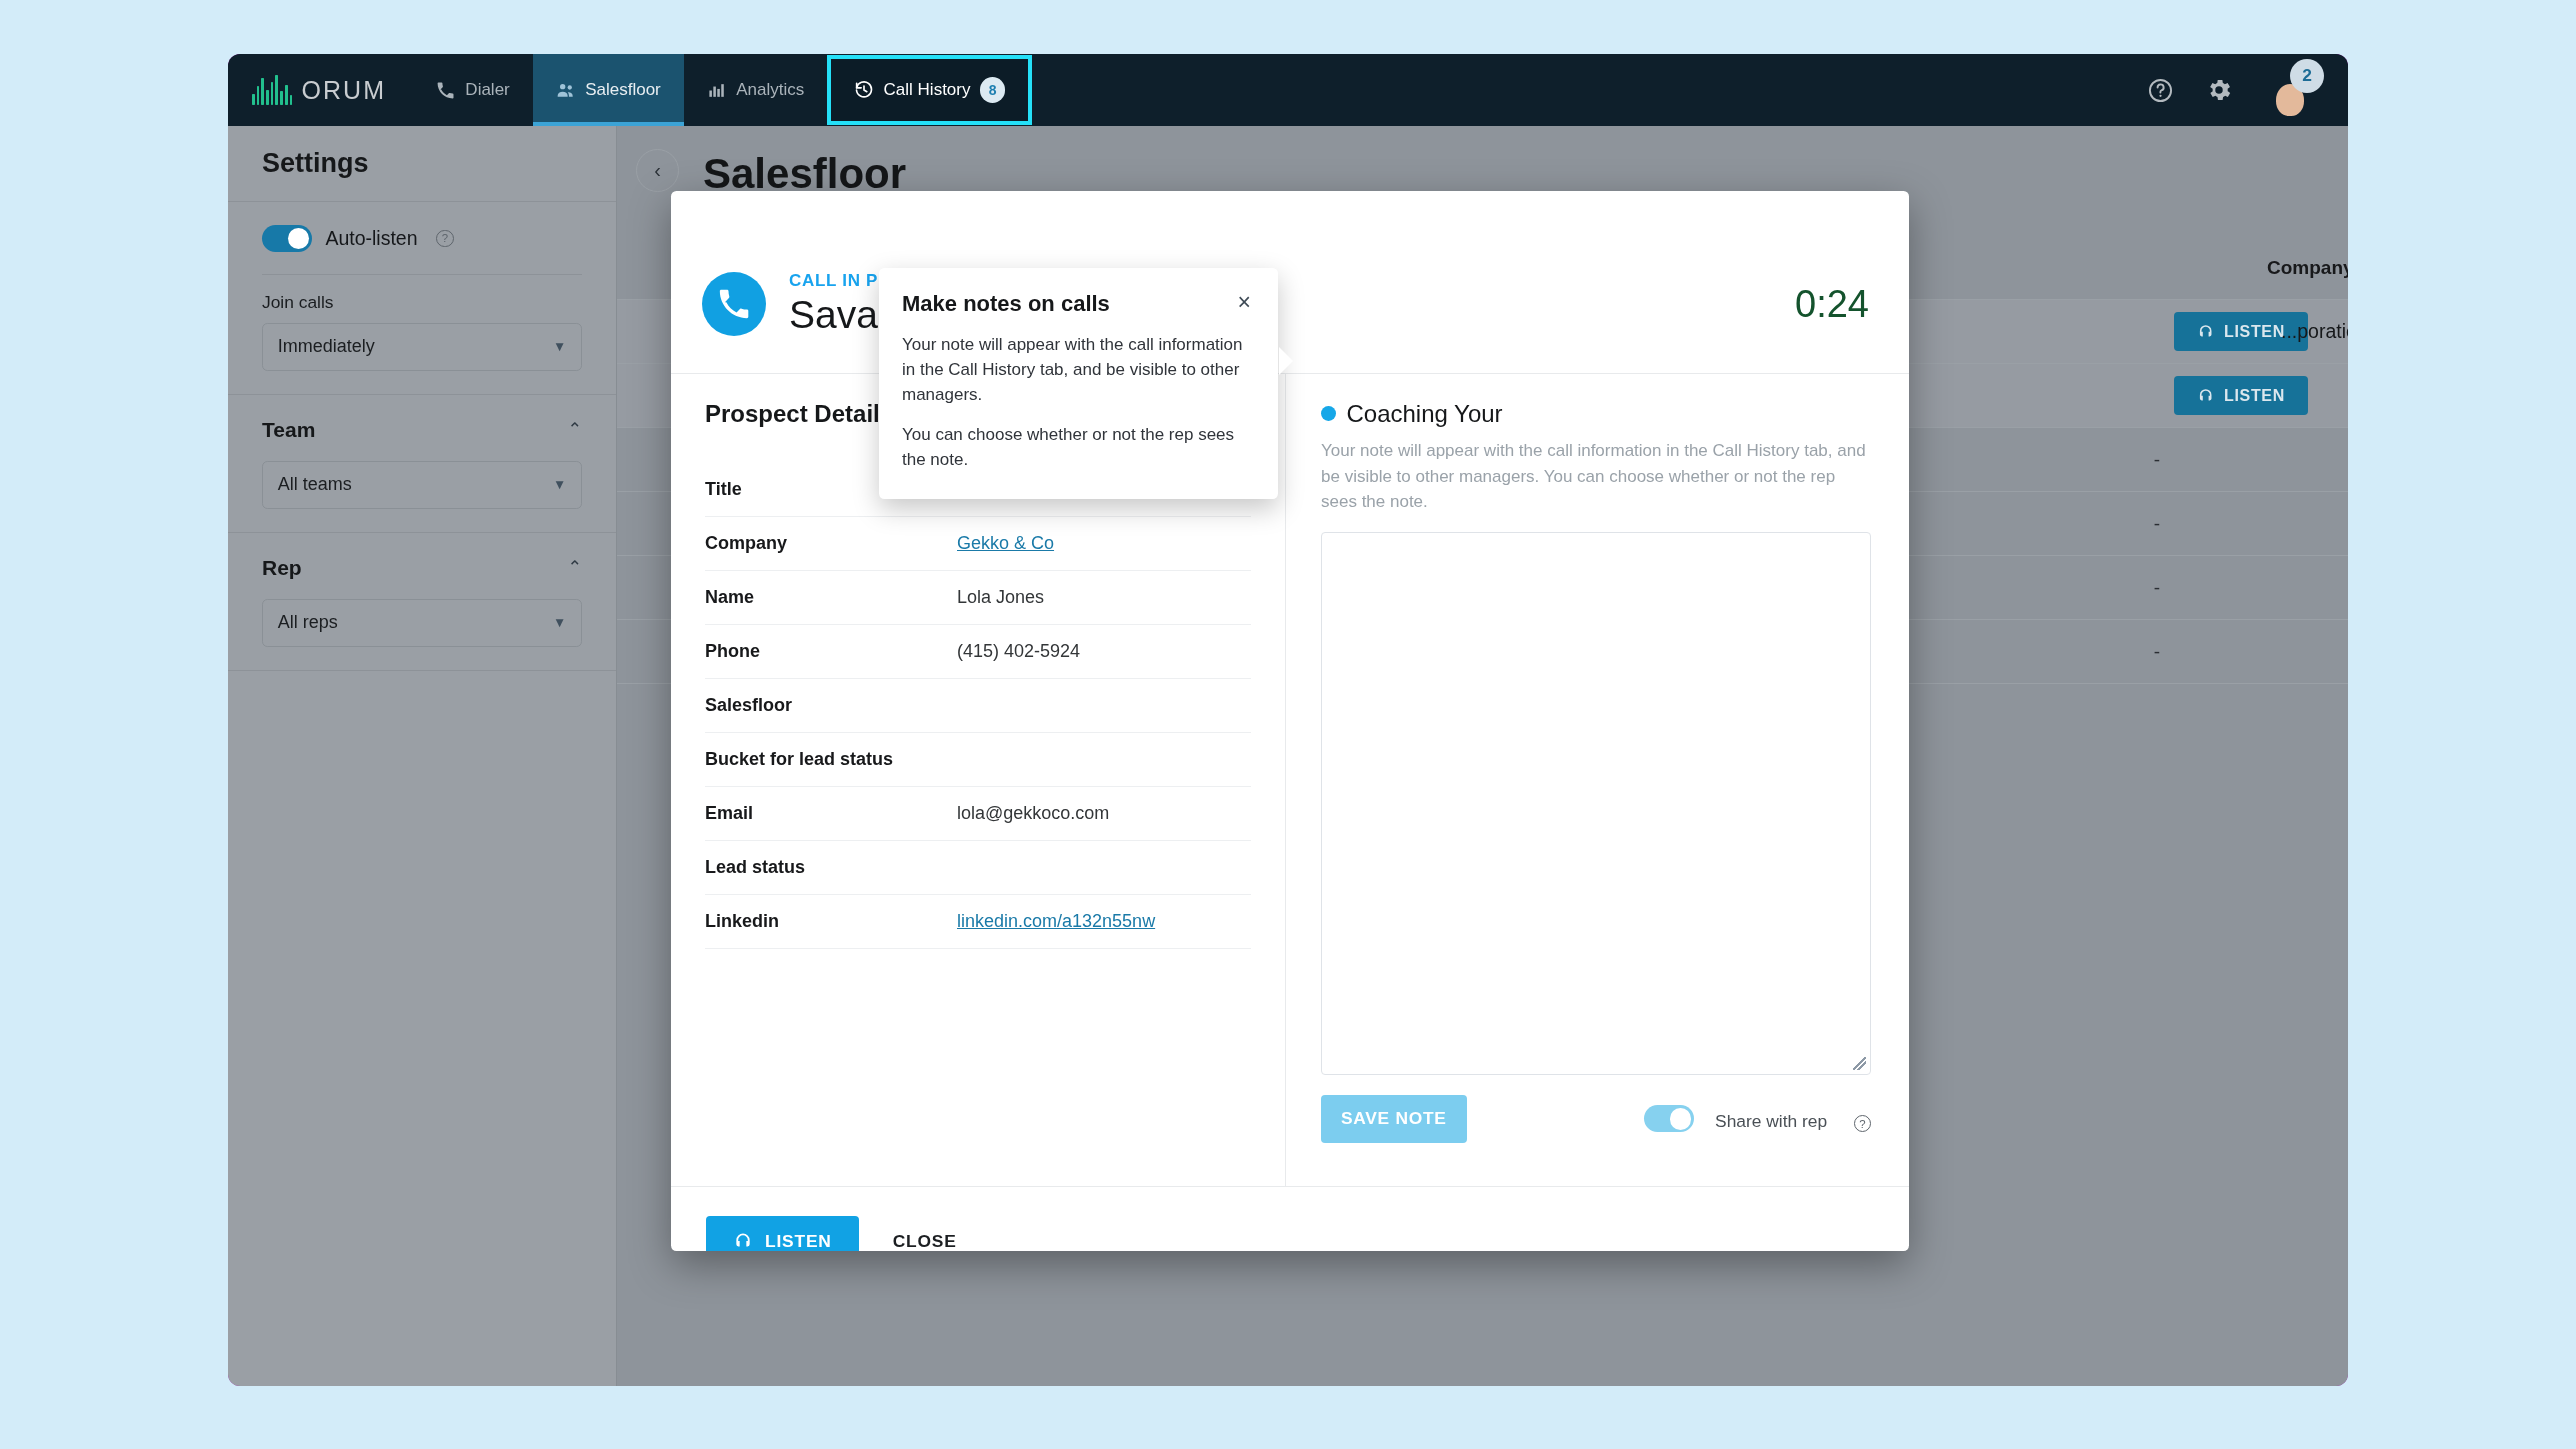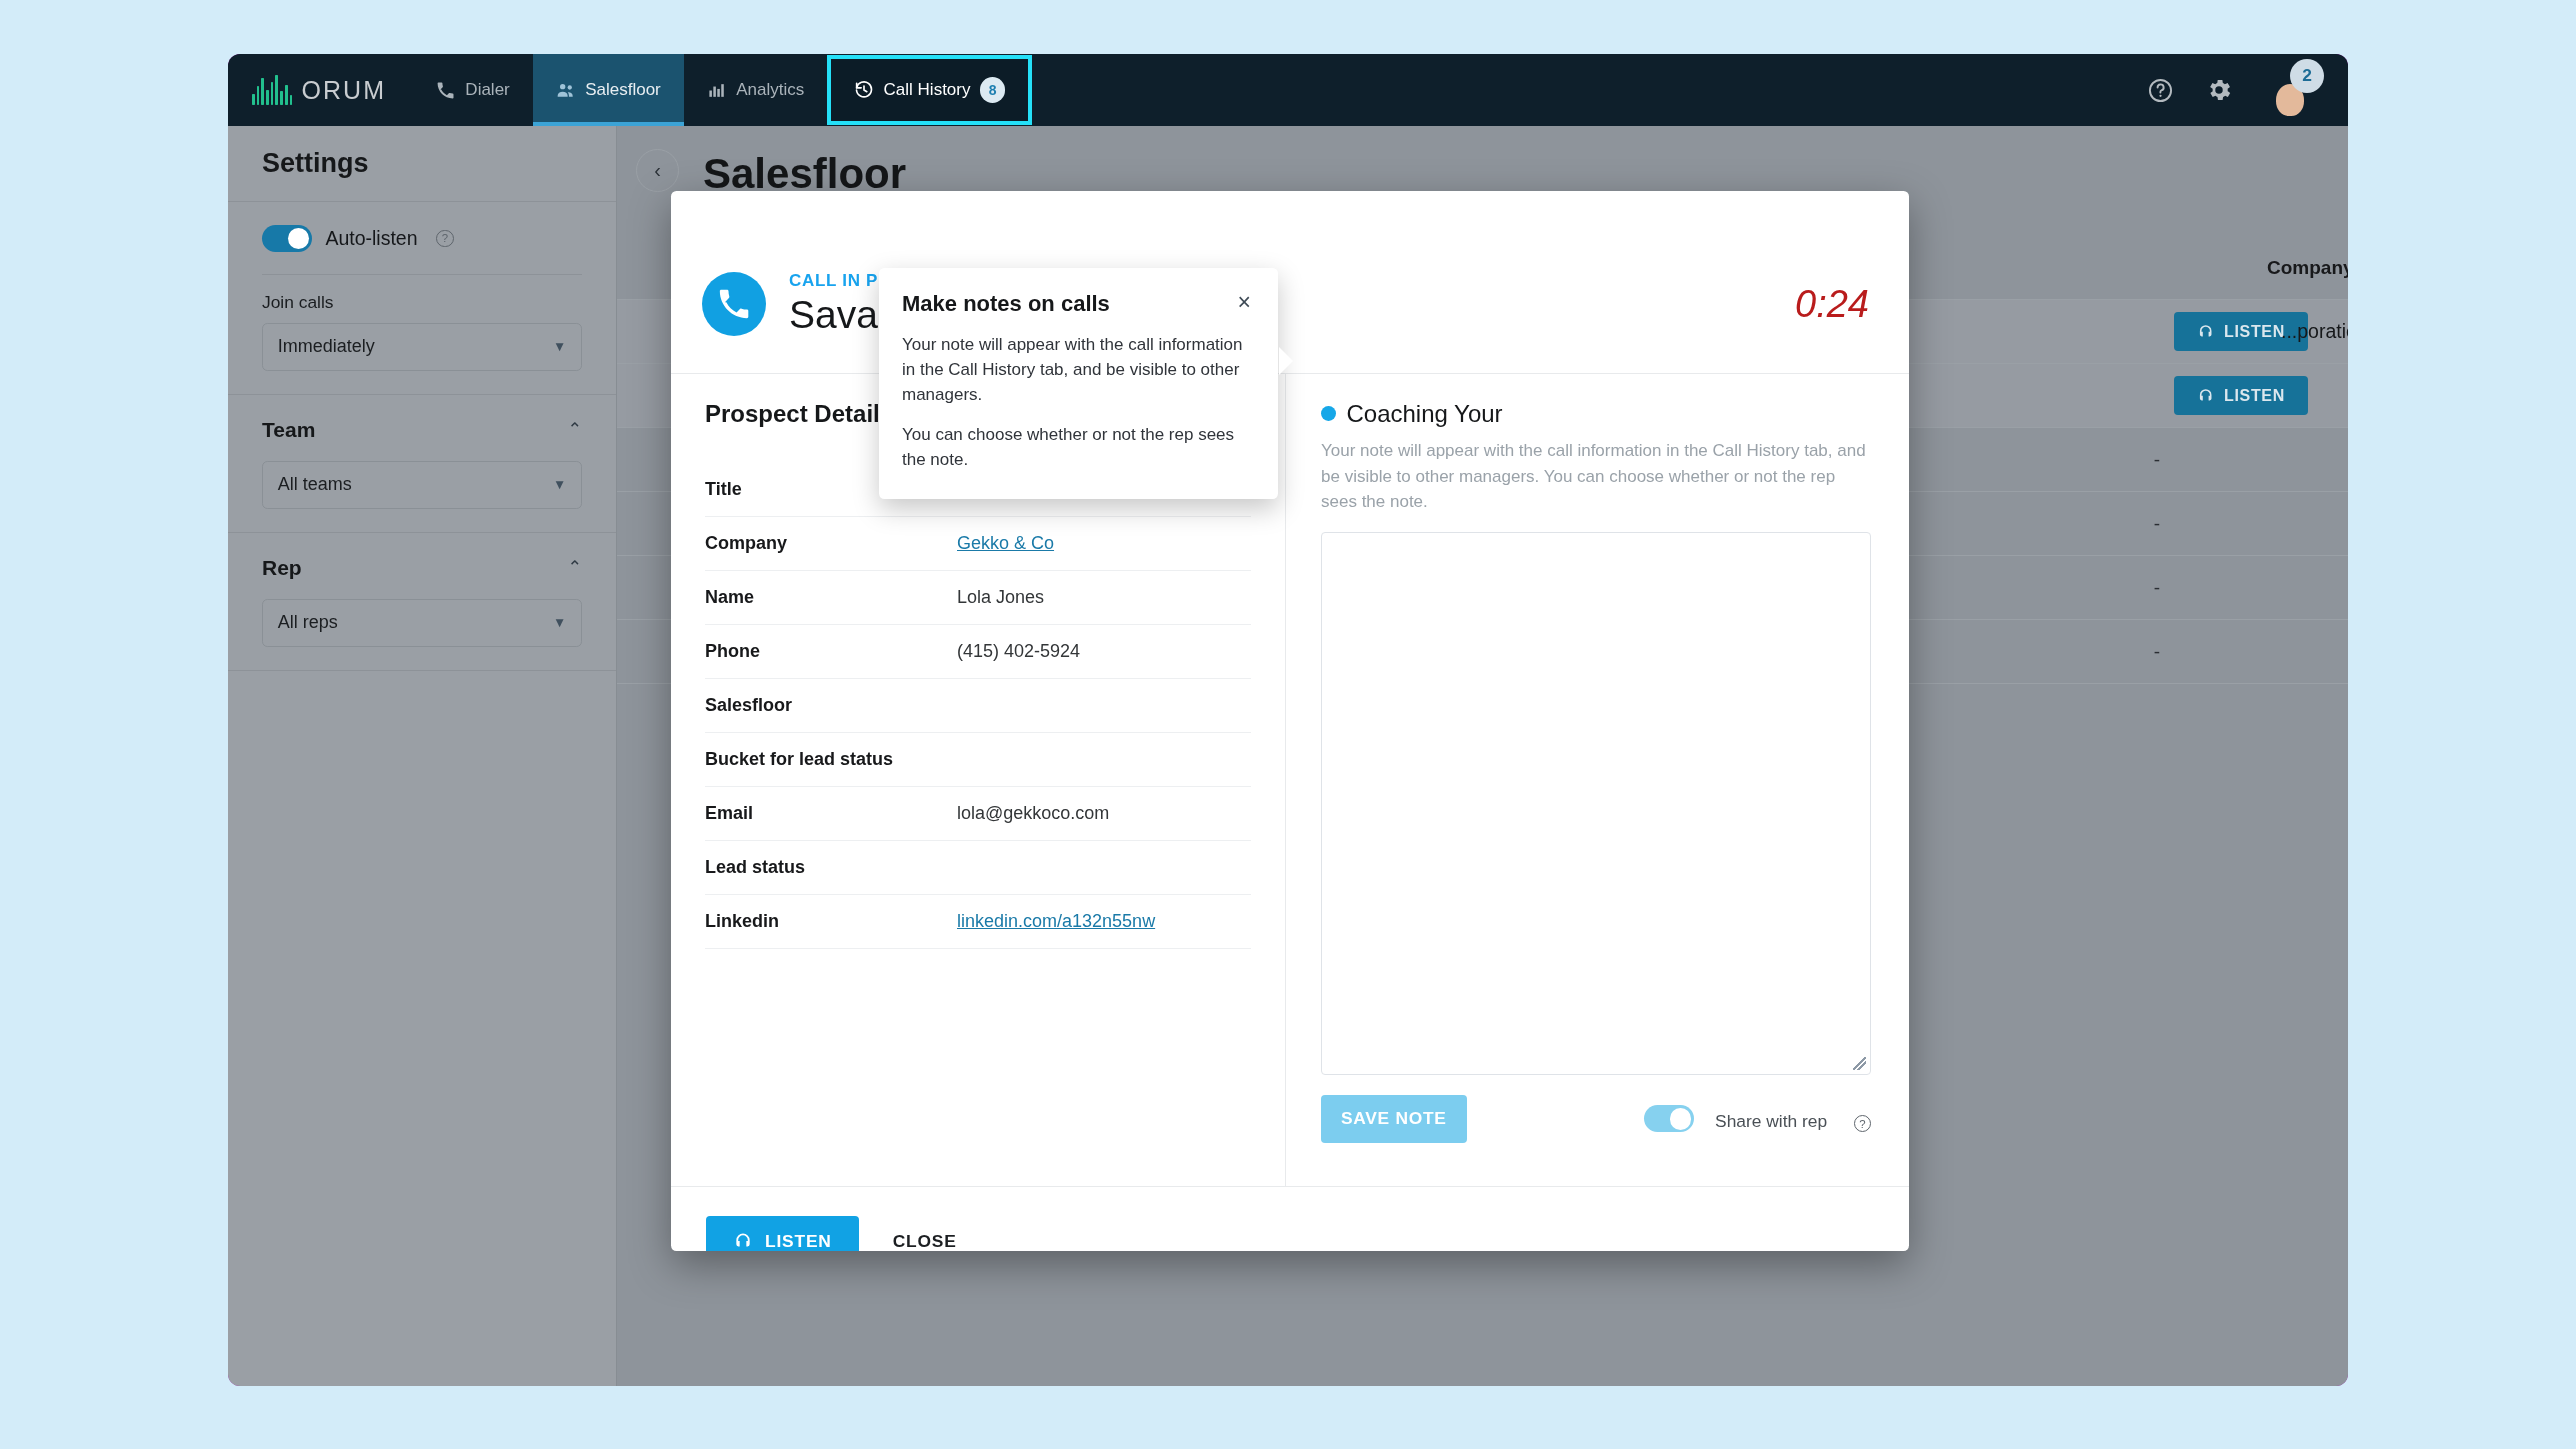--- a/index.html
+++ b/index.html
@@ -175,21 +175,21 @@
   #rec-dot {
     width: 14.8px; height: 14.8px; border-radius:50%;
     border: 2px solid #ee2d3c; position:relative;
   }
   #rec-dot:after {
     content:""; position:absolute; left:2.7px; top:2.7px; width:5.4px; height:5.4px;
     border-radius:50%; background:#ee2d3c;
   }
   #prospect-name { font-size: 39px; font-weight:400; color:#16181a; margin-top: 2.7px; }
   #timer {
-    margin-left:auto; font-size: 38px; color:#b91c1c; font-weight:400;font-style:italic;
+    margin-left:auto; font-size: 38px; color:#14532d; font-weight:400;
   }
   #modal-body { display:flex; height: 813px; border-top: 1.3px solid #e8eaec; }
   #left-pane { width: 621px; border-right: 1.3px solid #e8eaec; padding: 25.5px 34px 0 34px; }
   #right-pane { flex:1; padding: 25.5px 38px 0 35px; }
   .pane-title { font-size: 24px; font-weight:700; color:#16181a; margin-bottom: 35px; }
   .det-row {
     display:flex; align-items:center; height: 54px;
     border-bottom: 1.3px solid #edeff1;
   }
   .det-k { width: 252px; font-size: 18px; font-weight:700; color:#18191b; }

